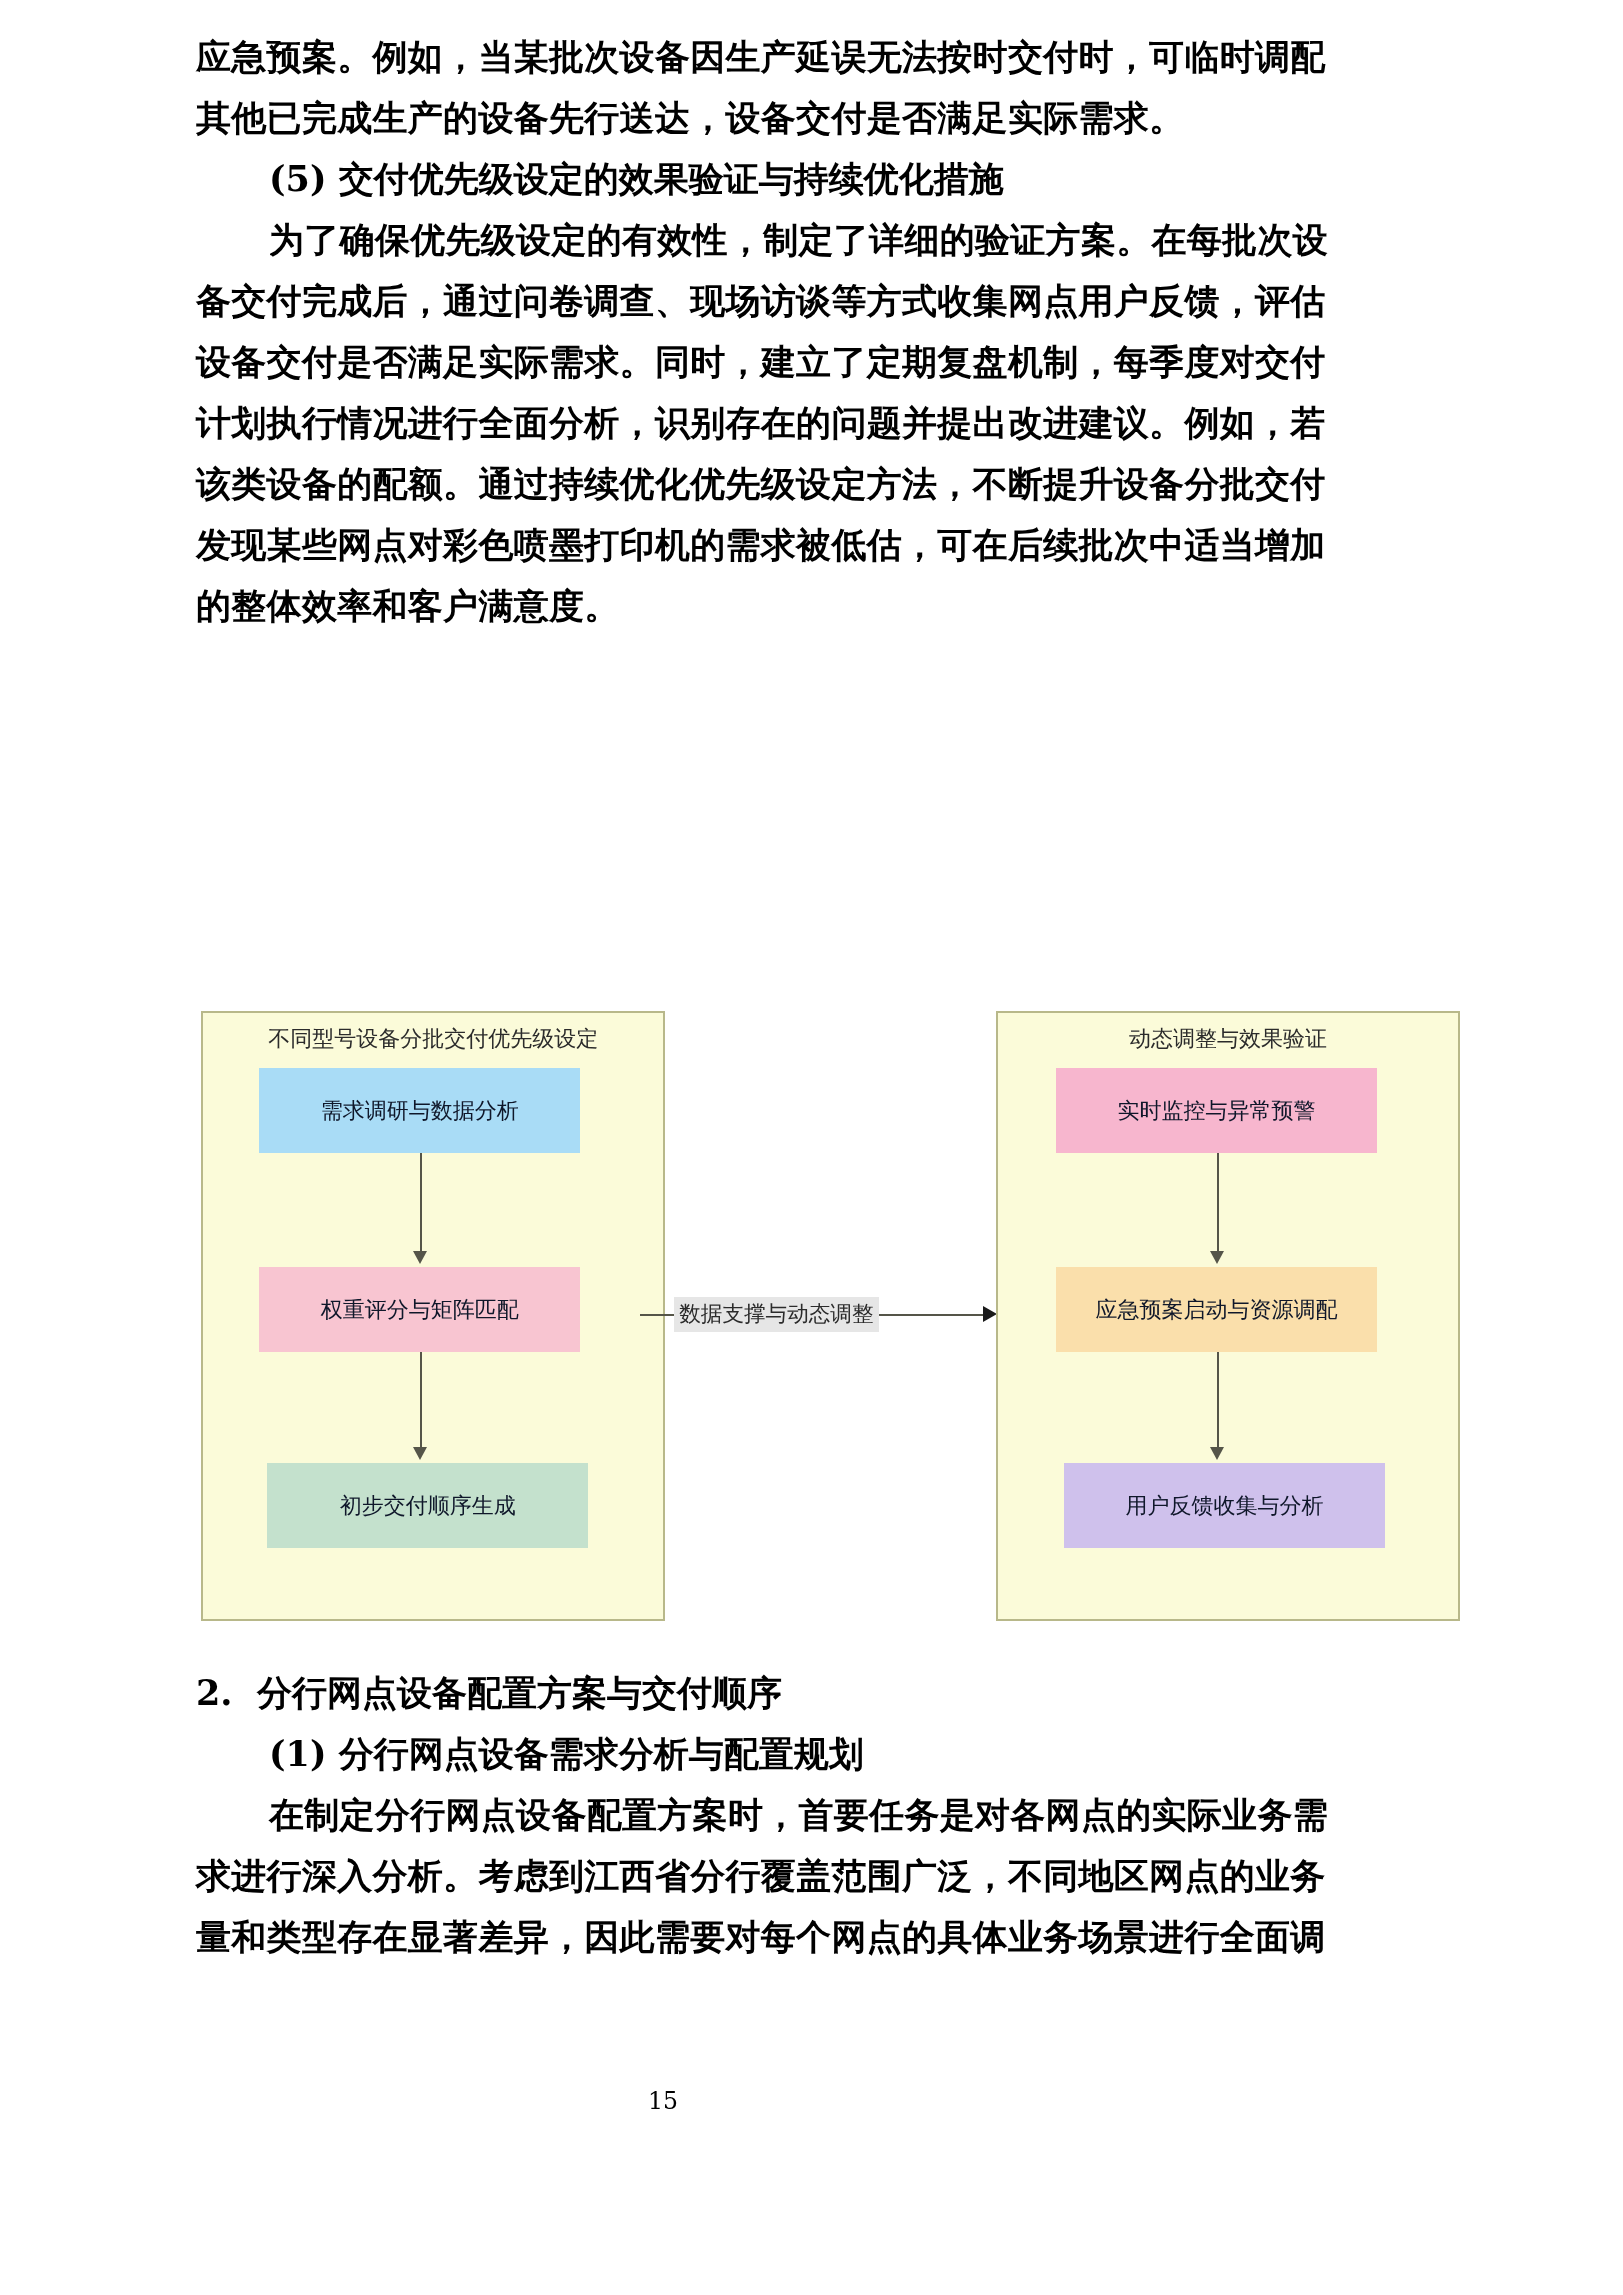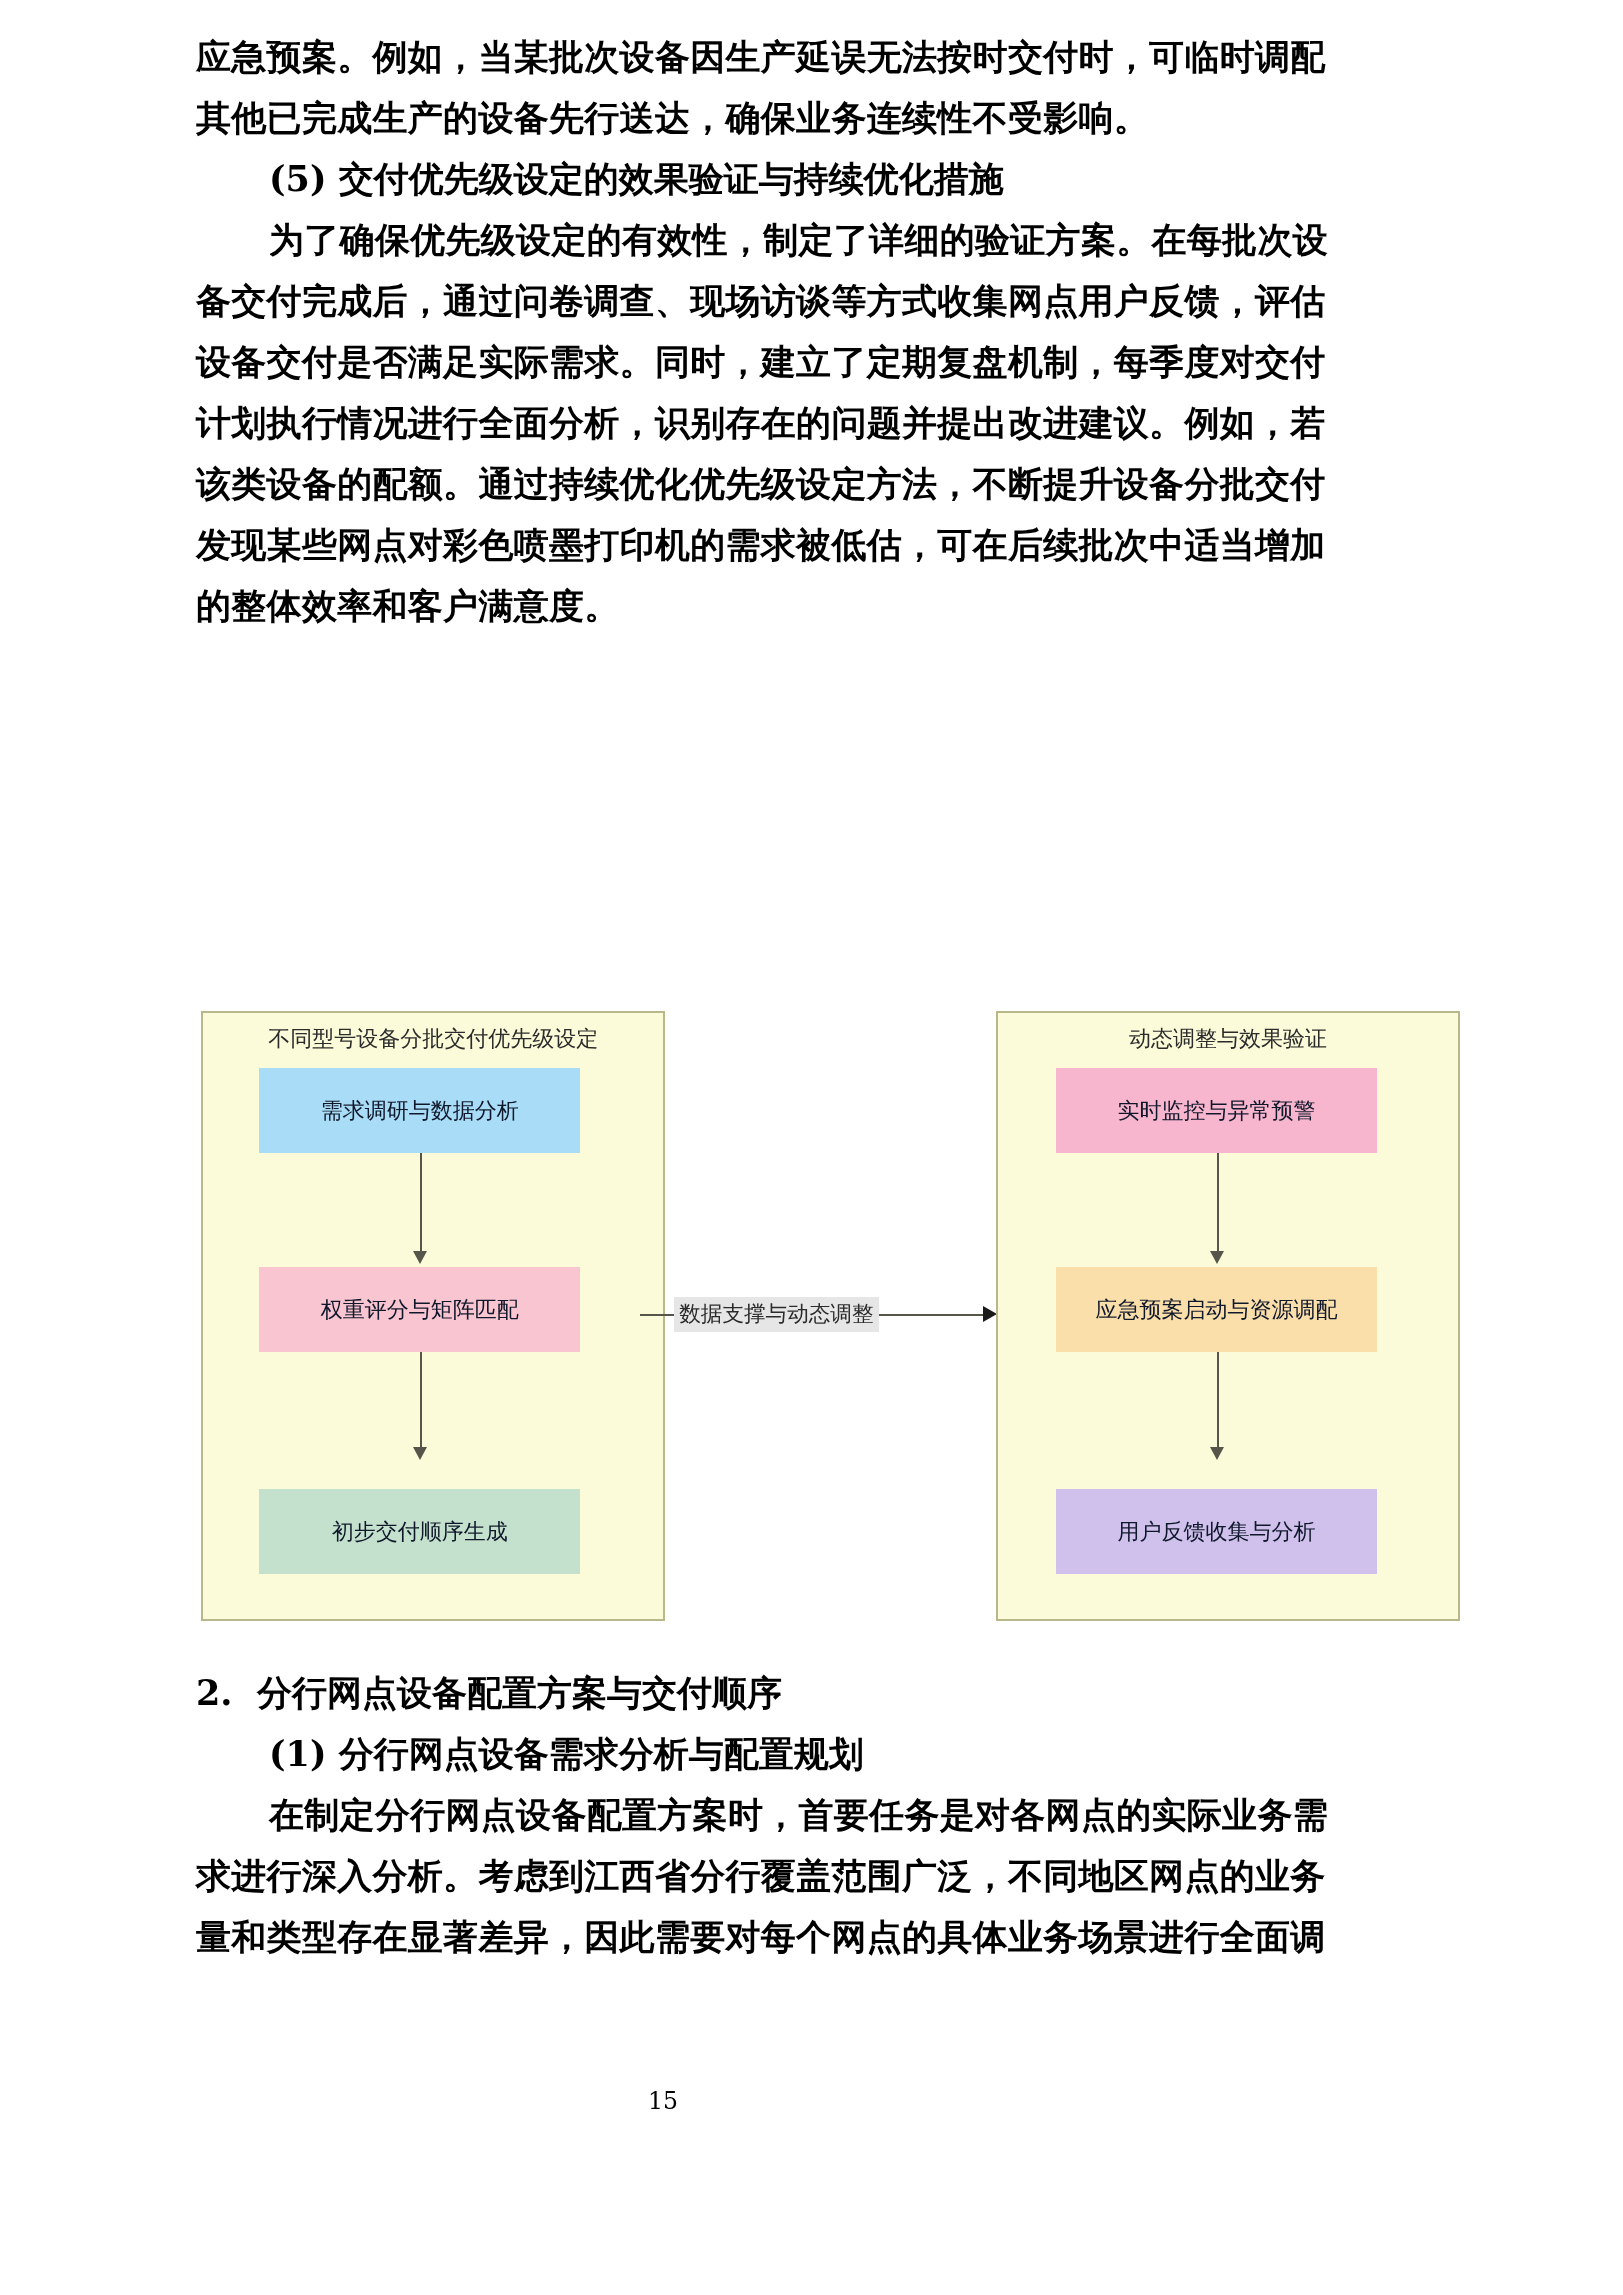--- a/index.html
+++ b/index.html
@@ -109,21 +109,21 @@
     justify-content: center;
     font-size: 22px;
     color: #0f172a;
     font-family: Liberation Mono, monospace;
     box-sizing: border-box;
   }
   .panel.right .node { left: 58px; width: 321px; }
 
   .node.n1 { top: 55px; }
   .node.n2 { top: 254px; }
-  .node.n3 { top: 476px; }
+  .node.n3 { top: 450px; margin-left: 8px; }
 
   .c-blue   { background: #a9dcf6; }
   .c-pink   { background: #f8c5d1; }
   .c-green  { background: #c4e1cd; }
   .c-rose   { background: #f7b6ce; }
   .c-orange { background: #fadfab; }
   .c-purple { background: #cfc1ec; }
 
   
   .vline {
@@ -199,21 +199,21 @@
   }
 </style>
 </head>
 <body>
 
 <div class="page">
 
   <div class="content">
 
     <p class="body-line">应急预案。例如，当某批次设备因生产延误无法按时交付时，可临时调配</p>
-    <p class="body-line">其他已完成生产的设备先行送达，确保业务连续性不受影响。</p>
+    <p class="body-line">其他已完成生产的设备先行送达，设备交付是否满足实际需求。</p>
 
     <p class="heading">(5) 交付优先级设定的效果验证与持续优化措施</p>
 
     <p class="body-line indent">为了确保优先级设定的有效性，制定了详细的验证方案。在每批次设</p>
     <p class="body-line">备交付完成后，通过问卷调查、现场访谈等方式收集网点用户反馈，评估</p>
     <p class="body-line">设备交付是否满足实际需求。同时，建立了定期复盘机制，每季度对交付</p>
     <p class="body-line">计划执行情况进行全面分析，识别存在的问题并提出改进建议。例如，若</p>
     <p class="body-line">该类设备的配额。通过持续优化优先级设定方法，不断提升设备分批交付</p>
     <p class="body-line">发现某些网点对彩色喷墨打印机的需求被低估，可在后续批次中适当增加</p>
     <p class="body-line">的整体效率和客户满意度。</p>

